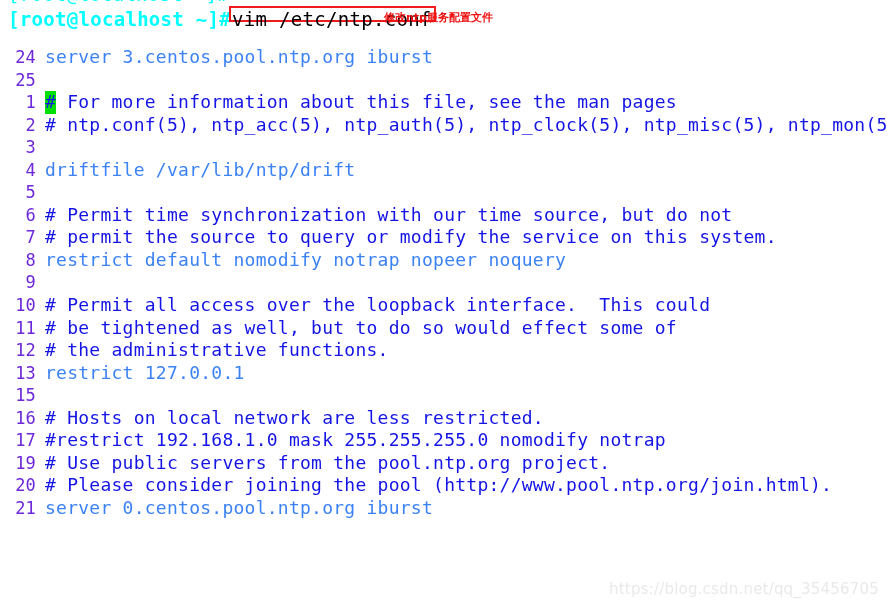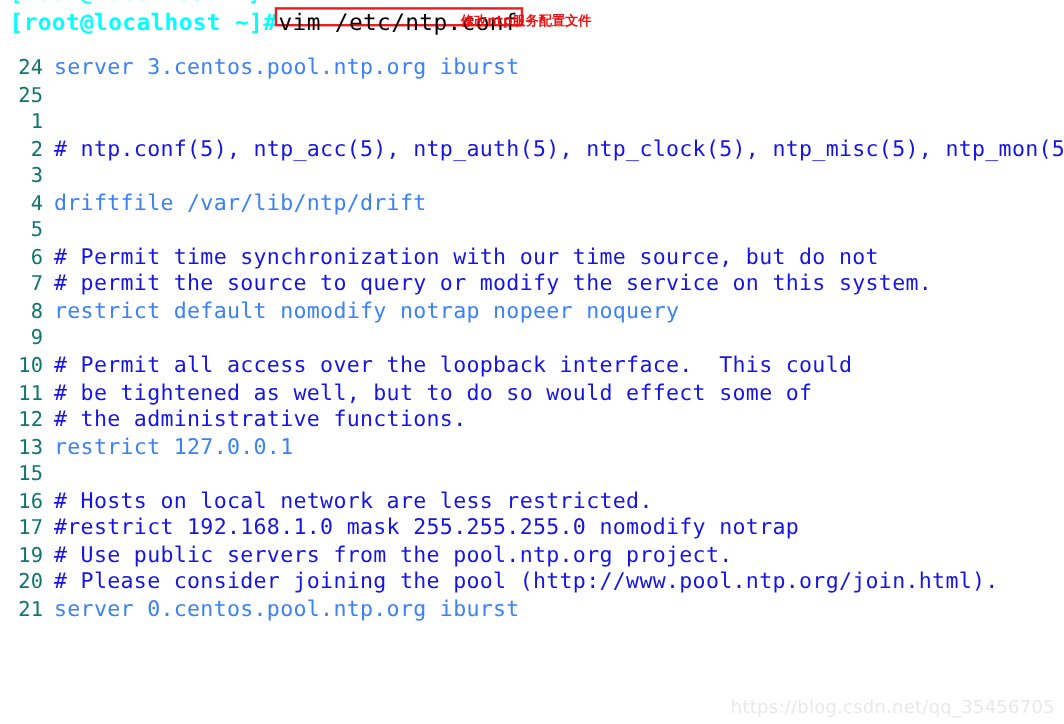--- a/index.html
+++ b/index.html
@@ -85,21 +85,21 @@
     align-items: flex-start;
     height: 22.55px;
     font-size: 18px;
     line-height: 22.55px;
     white-space: pre;
   }
   .lineno {
     width: 36px;
     min-width: 36px;
     text-align: right;
-    color: #0f766e;
+    color: #6d28d9;
     padding-right: 0px;
     font-size: 17px;
     letter-spacing: 0.2px;
   }
   .content {
     padding-left: 9px;
     letter-spacing: 0.25px;
   }
   .c-comment { color: #1414e6; }
   .c-code    { color: #3b82f6; }
@@ -129,21 +129,21 @@
 
   <div class="top-artifact"><span>[root@localhost ~]#</span></div>
 
   <div class="cmdline"><span class="prompt">[root@localhost ~]#</span><span class="cmd-box"><span class="cmd-text">vim /etc/ntp.conf</span></span></div>
 
   <div class="annotation">修改ntp服务配置文件</div>
 
   <div id="buffer">
       <div class="row"><span class="lineno">24</span><span class="content c-code">server 3.centos.pool.ntp.org iburst</span></div>
       <div class="row"><span class="lineno">25</span><span class="content c-code"></span></div>
-      <div class="row"><span class="lineno">1</span></div>
+      <div class="row"><span class="lineno">1</span><span class="content c-comment"><span class="cursor">#</span><span> For more information about this file, see the man pages</span></span></div>
       <div class="row"><span class="lineno">2</span><span class="content c-comment"># ntp.conf(5), ntp_acc(5), ntp_auth(5), ntp_clock(5), ntp_misc(5), ntp_mon(5).</span></div>
       <div class="row"><span class="lineno">3</span><span class="content c-code"></span></div>
       <div class="row"><span class="lineno">4</span><span class="content c-code">driftfile /var/lib/ntp/drift</span></div>
       <div class="row"><span class="lineno">5</span><span class="content c-code"></span></div>
       <div class="row"><span class="lineno">6</span><span class="content c-comment"># Permit time synchronization with our time source, but do not</span></div>
       <div class="row"><span class="lineno">7</span><span class="content c-comment"># permit the source to query or modify the service on this system.</span></div>
       <div class="row"><span class="lineno">8</span><span class="content c-code">restrict default nomodify notrap nopeer noquery</span></div>
       <div class="row"><span class="lineno">9</span><span class="content c-code"></span></div>
       <div class="row"><span class="lineno">10</span><span class="content c-comment"># Permit all access over the loopback interface.  This could</span></div>
       <div class="row"><span class="lineno">11</span><span class="content c-comment"># be tightened as well, but to do so would effect some of</span></div>

